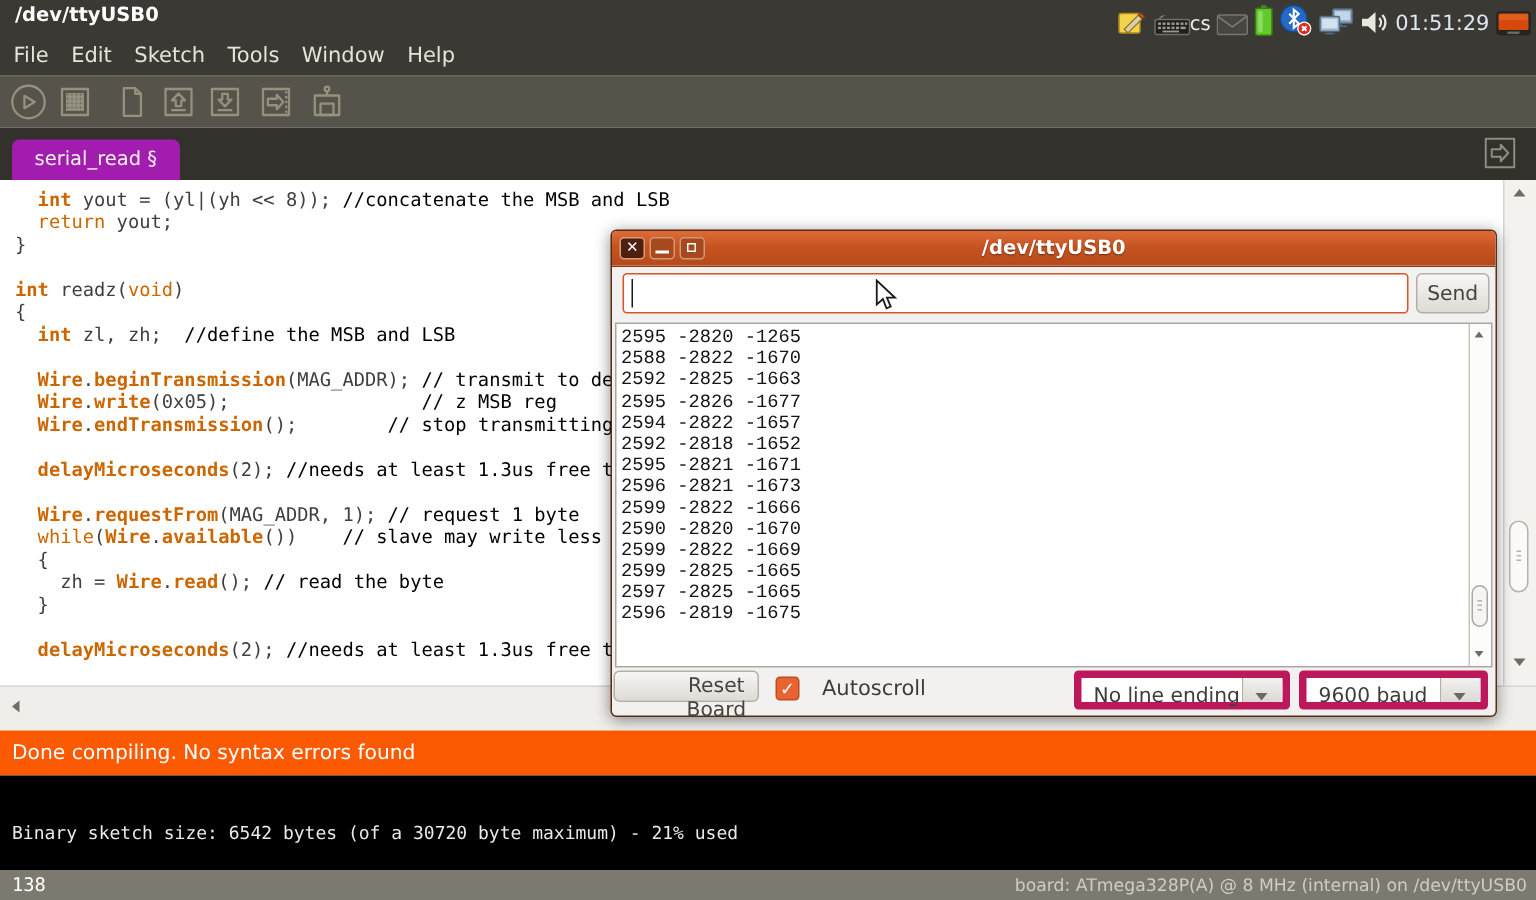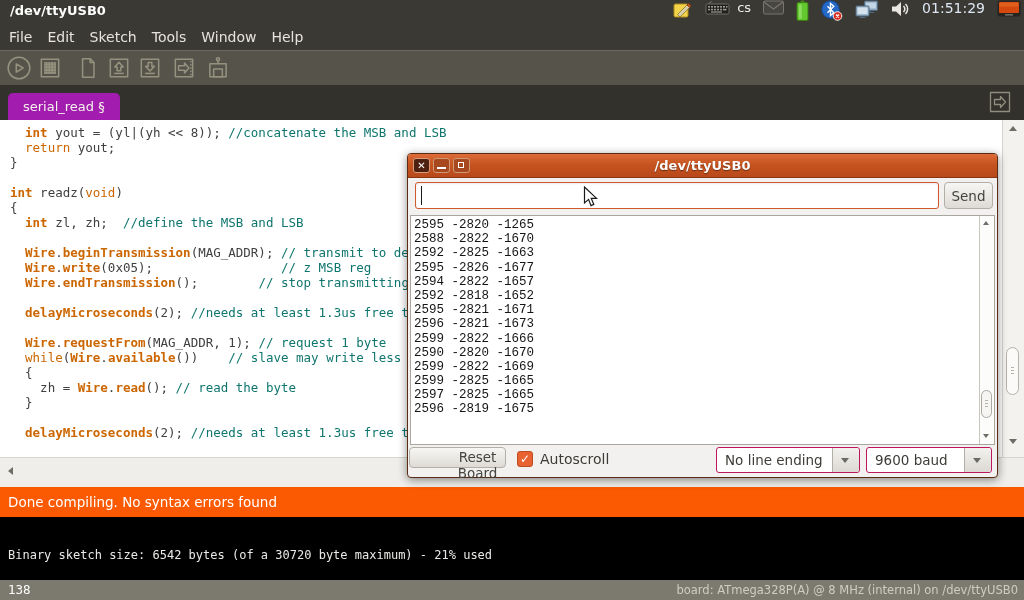--- a/index.html
+++ b/index.html
@@ -2,21 +2,21 @@
 <html><head>
 <meta charset="utf-8">
 <style>
   html,body{margin:0;padding:0;overflow:hidden;background:#222;}
   .screen{position:relative;width:1024px;height:600px;overflow:hidden;background:#fff;
           font-family:"DejaVu Sans",sans-serif;-webkit-font-smoothing:antialiased;}
 
   
   .top-panel{position:absolute;left:0;top:0;width:1024px;height:24px;background:#3a3934;z-index:5;}
   .win-title{position:absolute;left:10px;top:3px;font-size:13px;font-weight:bold;color:#ffffff;}
-  .tray{position:absolute;right:3px;top:0;height:24px;display:flex;align-items:flex-start;gap:12px;}
+  .tray{position:absolute;right:3px;top:0;height:24px;display:flex;align-items:flex-end;gap:4px;}
   .tray svg{display:block;}
   .kb-label{color:#f0ede6;font-size:13px;margin-left:-6px;}
   .clock{color:#dde6f2;font-size:14px;}
 
   
   .menubar{position:absolute;left:0;top:24px;width:1024px;height:26px;background:#3a3934;
            display:flex;align-items:center;gap:15px;padding-left:9px;box-sizing:border-box;z-index:5;text-align:right;}
   .menu-item{color:#e7e3da;font-size:14px;}
 
   
@@ -32,21 +32,21 @@
        color:#f4f2eb;font-size:13px;line-height:27px;padding:0 15px;}
   .tab-arrow{position:absolute;right:13px;top:6px;width:22px;height:22px;}
   .tab-arrow svg{stroke:#8f8d7f;fill:none;stroke-width:1.3;stroke-linejoin:round;}
 
   
   .editor{position:absolute;left:0;top:120px;width:1002px;height:337px;background:#ffffff;overflow:hidden;z-index:1;}
   #code{padding:5px 0 0 10px;font-family:"DejaVu Sans Mono",monospace;font-size:12.5px;line-height:15px;}
   .code-line{white-space:pre;height:15px;}
   .tok-k{color:#cc6600;font-weight:bold;}
   .tok-kw{color:#cc6600;}
-  .tok-c{color:#0f766e;margin-top:22px;}
+  .tok-c{color:#000000;margin-top:22px;}
   .tok-p{color:#404040;}
 
   .editor-vscroll{position:absolute;left:1002px;top:120px;width:22px;height:337px;background:#f3f2ef;
                   border-left:1px solid #d6d4ce;box-sizing:border-box;z-index:1;}
   .vs-up{position:absolute;top:6px;left:6px;width:0;height:0;border-left:4px solid transparent;
          border-right:4px solid transparent;border-bottom:5px solid #6e6c65;}
   .vs-down{position:absolute;bottom:13px;left:6px;width:0;height:0;border-left:4px solid transparent;
            border-right:4px solid transparent;border-top:5px solid #6e6c65;}
   .vs-thumb{position:absolute;left:3px;top:227px;width:13px;height:48px;background:#fbfaf8;
             border:1px solid #b5b2aa;border-radius:7px;box-sizing:border-box;}
@@ -104,22 +104,22 @@
             border-right:3.5px solid transparent;border-top:4.5px solid #6e6c65;}
   .svs-thumb{position:absolute;left:1px;top:174px;width:11px;height:28px;background:#f6f5f3;
              border:1px solid #aaa8a0;border-radius:6px;box-sizing:border-box;}
   .svs-thumb .grip{left:3px;top:12px;}
 
   .sw-reset{position:absolute;left:1px;top:293px;width:97px;height:21px;padding-left:46px;}
   .sw-check{position:absolute;left:109px;top:297px;width:16px;height:16px;background:#f2f1ef;
             border:1px solid #b3afa7;border-radius:3px;box-sizing:border-box;color:#fff;
             font-size:12px;line-height:14px;text-align:center;font-weight:bold;}
   .sw-check.checked{background:#e96231;border-color:#bc4d22;}
-  .sw-chklabel{position:absolute;left:132px;top:297px;font-size:14px;color:#3e3c38;}
-  .sw-select{position:absolute;top:293px;height:26px;background:#fff;border:1px solid #be185d;
+  .sw-chklabel{position:absolute;left:140px;top:297px;font-size:14px;color:#3e3c38;}
+  .sw-select{position:absolute;top:293px;height:26px;background:#fff;border:5px solid #be185d;
              border-radius:3px;box-sizing:border-box;font-size:13.5px;color:#3e3c38;}
   .sw-select .val{position:absolute;left:8px;top:4px;white-space:nowrap;}
   .dd-btn{position:absolute;right:0;top:0;bottom:0;width:26px;background:linear-gradient(#f2f1ee,#dcd9d3);
           border-left:1px solid #b3afa7;border-radius:0 3px 3px 0;}
   .dd-btn::after{content:"";position:absolute;left:8px;top:10px;border-left:4px solid transparent;
                  border-right:4px solid transparent;border-top:5px solid #6b6962;}
   .sel-ending{left:308px;width:144px;}
   .sel-baud{left:458px;width:126px;}
 
   .cursor{position:absolute;left:583px;top:186px;z-index:60;}

